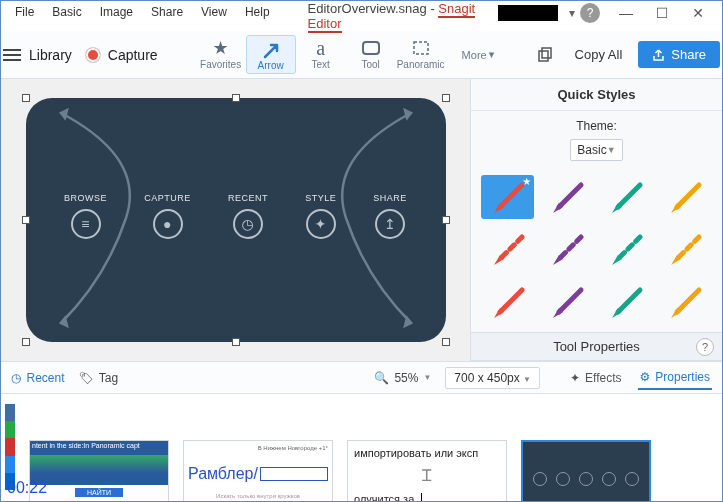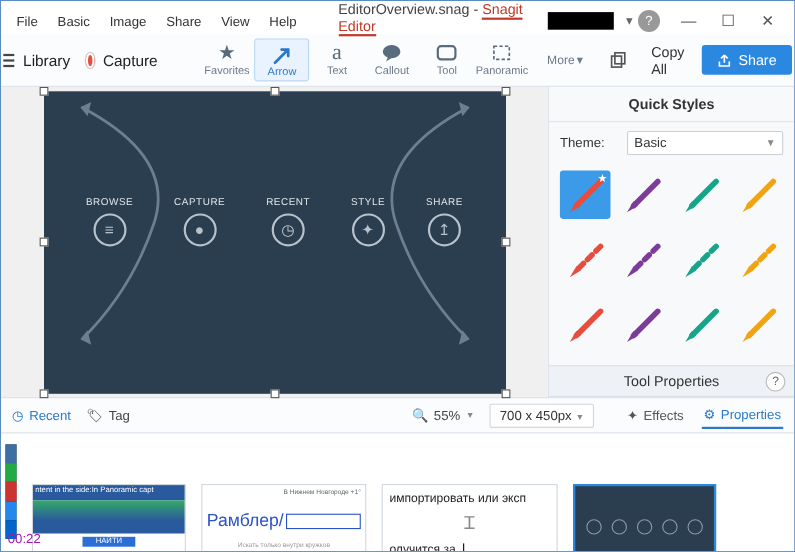--- a/index.html
+++ b/index.html
@@ -1,17 +1,17 @@
 <!DOCTYPE html>
 <html><head>
 <meta charset="utf-8">
 <style>
 * { box-sizing: border-box; margin: 0; padding: 0; font-family: "Segoe UI", Arial, sans-serif; }
 body { width: 723px; height: 502px; background: #fff; font-size: 12px; color: #333; border: 1px solid #5b8bbf; overflow: hidden; }
-.titlebar { height: 30px; display: flex; align-items: flex-end; padding: 0 6px; background: #fff; }
+.titlebar { height: 30px; display: flex; align-items: flex-start; padding: 0 6px; background: #fff; }
 .titlebar .menu { display: flex; gap: 2px; }
 .titlebar .menu span { padding: 4px 8px; cursor: default; }
 .titlebar .title { flex: 1; text-align: left; padding-left: 30px; font-size: 13px; }
 .titlebar .title .doc { color: #444; margin-top: 20px; }
 .titlebar .title .app { color: #c0392b; border-bottom: 2px solid #c0392b; }
 .titlebar .winctrl { display: flex; align-items: center; gap: 0; }
 .redact { width: 60px; height: 16px; background: #000; margin-right: 6px; }
 .winctrl .wbtn { width: 36px; height: 24px; display: flex; align-items: center; justify-content: center; font-size: 14px; color: #555; }
 .winctrl .helpbtn { width: 20px; height: 20px; border-radius: 50%; background: #999; color: #fff; display: flex; align-items: center; justify-content: center; font-size: 12px; margin-right: 8px; }
 .winctrl .caret { width:16px; text-align:center; color:#666; }
@@ -27,32 +27,32 @@
 .toolbtn.active { background:#e9f3ff; border:1px solid #b9d7f5; border-radius:3px; color:#2d77c7; }
 .toolbtn .ic { height:22px; display:flex; align-items:center; justify-content:center; font-size:18px; color:#5a6b7d; }
 .toolbtn.active .ic { color:#2d77c7; }
 .more { font-size:11px; color:#6b7a8c; margin-left:8px; display:flex; align-items:center; gap:2px;}
 .spacer { flex:1; }
 .copyall { font-size:13px; color:#333; display:flex; align-items:center; gap:22px; padding:4px 8px; }
 .sharebtn { background:#2a88e0; color:#fff; padding:6px 14px; border-radius:3px; font-size:13px; display:flex; align-items:center; gap:6px; }
 
 .main { display:flex; height: 282px; }
 .canvas-wrap { flex:1; background:#f0f0f0; position:relative; display:flex; align-items:center; justify-content:center; }
-.canvas { width:420px; height:275px; background:#2a3e50; position:relative; }
+.canvas { width:420px; height:244px; background:#2a3e50; position:relative;border-radius:26px; }
 .handle { width:8px; height:8px; background:#fff; border:1px solid #555; position:absolute; }
 .h-tl{top:-4px;left:-4px}.h-tr{top:-4px;right:-4px}.h-bl{bottom:-4px;left:-4px}.h-br{bottom:-4px;right:-4px}
 .h-tm{top:-4px;left:50%;margin-left:-4px}.h-bm{bottom:-4px;left:50%;margin-left:-4px}
 .h-ml{top:50%;left:-4px;margin-top:-4px}.h-mr{top:50%;right:-4px;margin-top:-4px}
 .canvas-row { position:absolute; top:95px; width:100%; display:flex; justify-content:space-around; padding:0 20px; }
 .ci { text-align:center; color:#e0e5e9; font-size:9px; letter-spacing:0.5px; }
 .ci .circ { width:30px; height:30px; border:2px solid #b8c2cb; border-radius:50%; margin:6px auto 0; display:flex; align-items:center; justify-content:center; color:#b8c2cb; font-size:14px; }
 
-.side { width:224px; background:#f7f9fb; border-left:1px solid #d9e0e8; display:flex; flex-direction:column; }
+.side { width:252px; background:#f7f9fb; border-left:1px solid #d9e0e8; display:flex; flex-direction:column; }
 .side-head { text-align:center; padding:8px; font-size:13px; font-weight:600; color:#333; border-bottom:1px solid #e0e5ea; }
-.theme-row { display:flex; align-items:center; padding:8px 10px; gap:20px; font-size:12px; }
+.theme-row { display:flex; align-items:center; padding:8px 10px; gap:6px; font-size:12px;flex-direction:column; }
 .theme-sel { flex:1; border:1px solid #c8d0d8; background:#fff; padding:3px 6px; display:flex; justify-content:space-between; align-items:center; border-radius:2px; }
 .styles-grid { padding:6px 10px; display:grid; grid-template-columns:repeat(4,1fr); gap:6px; flex:1; overflow:hidden; }
 .style-cell { height:44px; display:flex; align-items:center; justify-content:center; position:relative; border-radius:3px; }
 .style-cell.sel { background:#3b9be8; }
 .style-cell .star { position:absolute; top:1px; right:3px; color:#fff; font-size:10px; }
 .props-head { display:flex; align-items:center; justify-content:center; padding:6px; border-top:1px solid #d9e0e8; border-bottom:1px solid #d9e0e8; background:#eef2f6; gap:6px; font-size:13px; position:relative; }
 .props-head .q { position:absolute; right:8px; width:18px; height:18px; border:1px solid #bbb; border-radius:50%; display:flex; align-items:center; justify-content:center; font-size:11px; color:#666; background:#fff; }
 
 .statusbar { height:32px; border-top:1px solid #d9e0e8; display:flex; align-items:center; padding:0 10px; gap:14px; background:#fbfcfd; font-size:12px; }
 .statusbar .sitem { display:flex; align-items:center; gap:5px; color:#444; }
@@ -60,21 +60,21 @@
 .statusbar .zoom { margin-left:auto; }
 .statusbar .dims { border:1px solid #d0d7de; padding:3px 8px; border-radius:2px; background:#fff; }
 .statusbar .tri { font-size:8px; color:#888; }
 .tabs { display:flex; gap:14px; margin-left:14px; }
 .tab { display:flex; align-items:center; gap:5px; color:#555; font-size:12px; padding:4px 2px; }
 .tab.active { color:#2a7ac9; border-bottom:2px solid #2a7ac9; }
 
 .thumbs { height:108px; background:#fff; display:flex; align-items:flex-start; gap:14px; padding:10px 4px 0 4px; border-top:1px solid #d9e0e8; overflow:hidden; position:relative; }
 .thumb { width:150px; height:78px; border:1px solid #d0d7de; background:#fff; font-size:9px; color:#333; position:relative; overflow:hidden;margin-top:36px; }
 .thumb.sel { border:2px solid #2a88e0; background:#2a3e50; }
-.timer { position:absolute; bottom:4px; left:6px; color:#a21caf; font-size:12px; }
+.timer { position:absolute; bottom:4px; left:6px; color:#1d4ed8; font-size:16px; }
 .leftstrip { width:10px; height:86px; background:#222; display:flex; flex-direction:column; }
 .leftstrip div{flex:1}
 svg { display:block; }
 </style>
 </head>
 <body>
 
 <div class="titlebar">
   <div class="menu">
     <span>File</span>
@@ -116,29 +116,20 @@
         <div class="ic">
           <svg width="20" height="20">
             <path d="M4 18 L16 6 M16 6 L10 6 M16 6 L16 12" stroke="#2d77c7" stroke-width="2.5" fill="none" stroke-linecap="round"></path>
           </svg>
         </div>
         <div>Arrow</div>
       </div>
     <div class="toolbtn">
         <div class="ic" style="font-family:serif;font-size:20px">a</div>
         <div>Text</div>
-      </div>
-    <div class="toolbtn">
-        <div class="ic">
-          <svg width="20" height="18">
-            <ellipse cx="10" cy="8" rx="8" ry="6" fill="#5a6b7d"></ellipse>
-            <path d="M7 12 L5 17 L11 13 Z" fill="#5a6b7d"></path>
-          </svg>
-        </div>
-        <div>Callout</div>
       </div>
     <div class="toolbtn">
         <div class="ic">
           <svg width="20" height="18">
             <rect x="2" y="3" width="16" height="12" rx="3" fill="none" stroke="#5a6b7d" stroke-width="2"></rect>
           </svg>
         </div>
         <div>Tool</div>
       </div>
     <div class="toolbtn">

